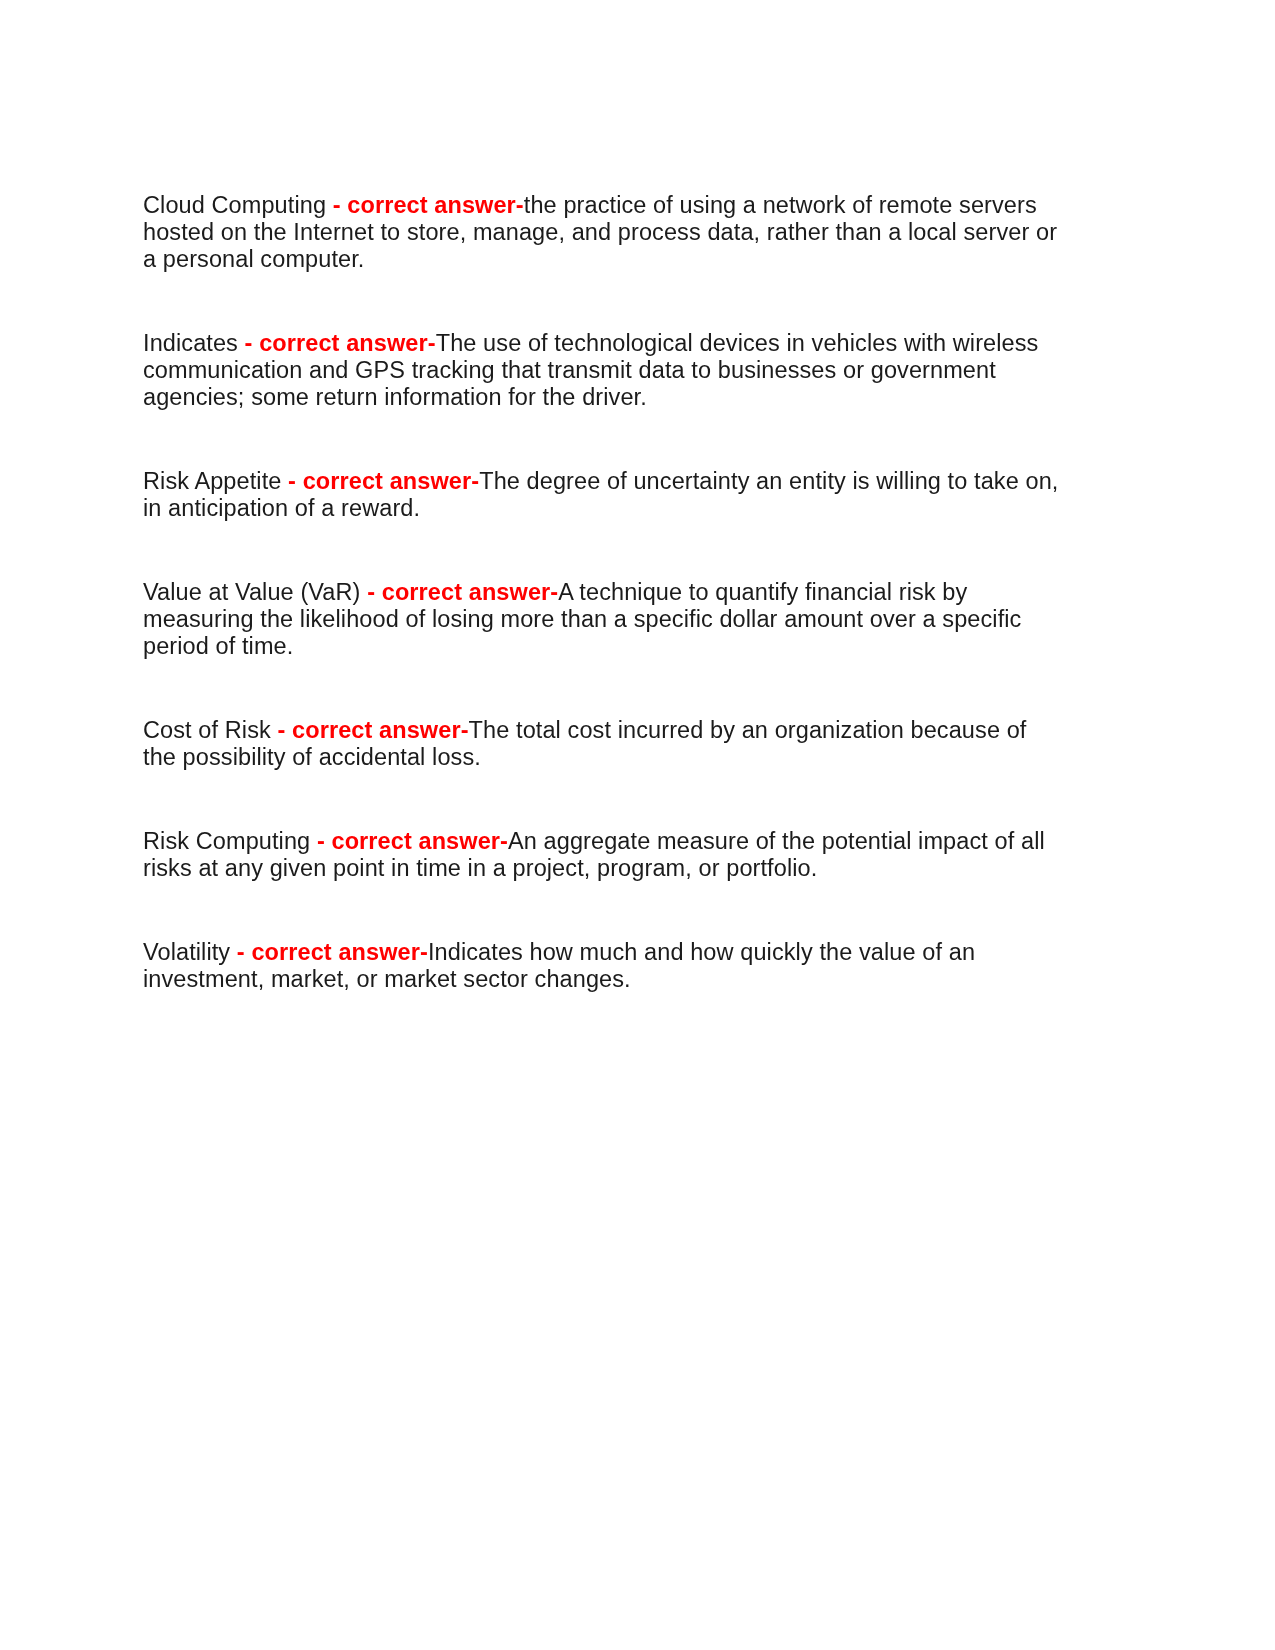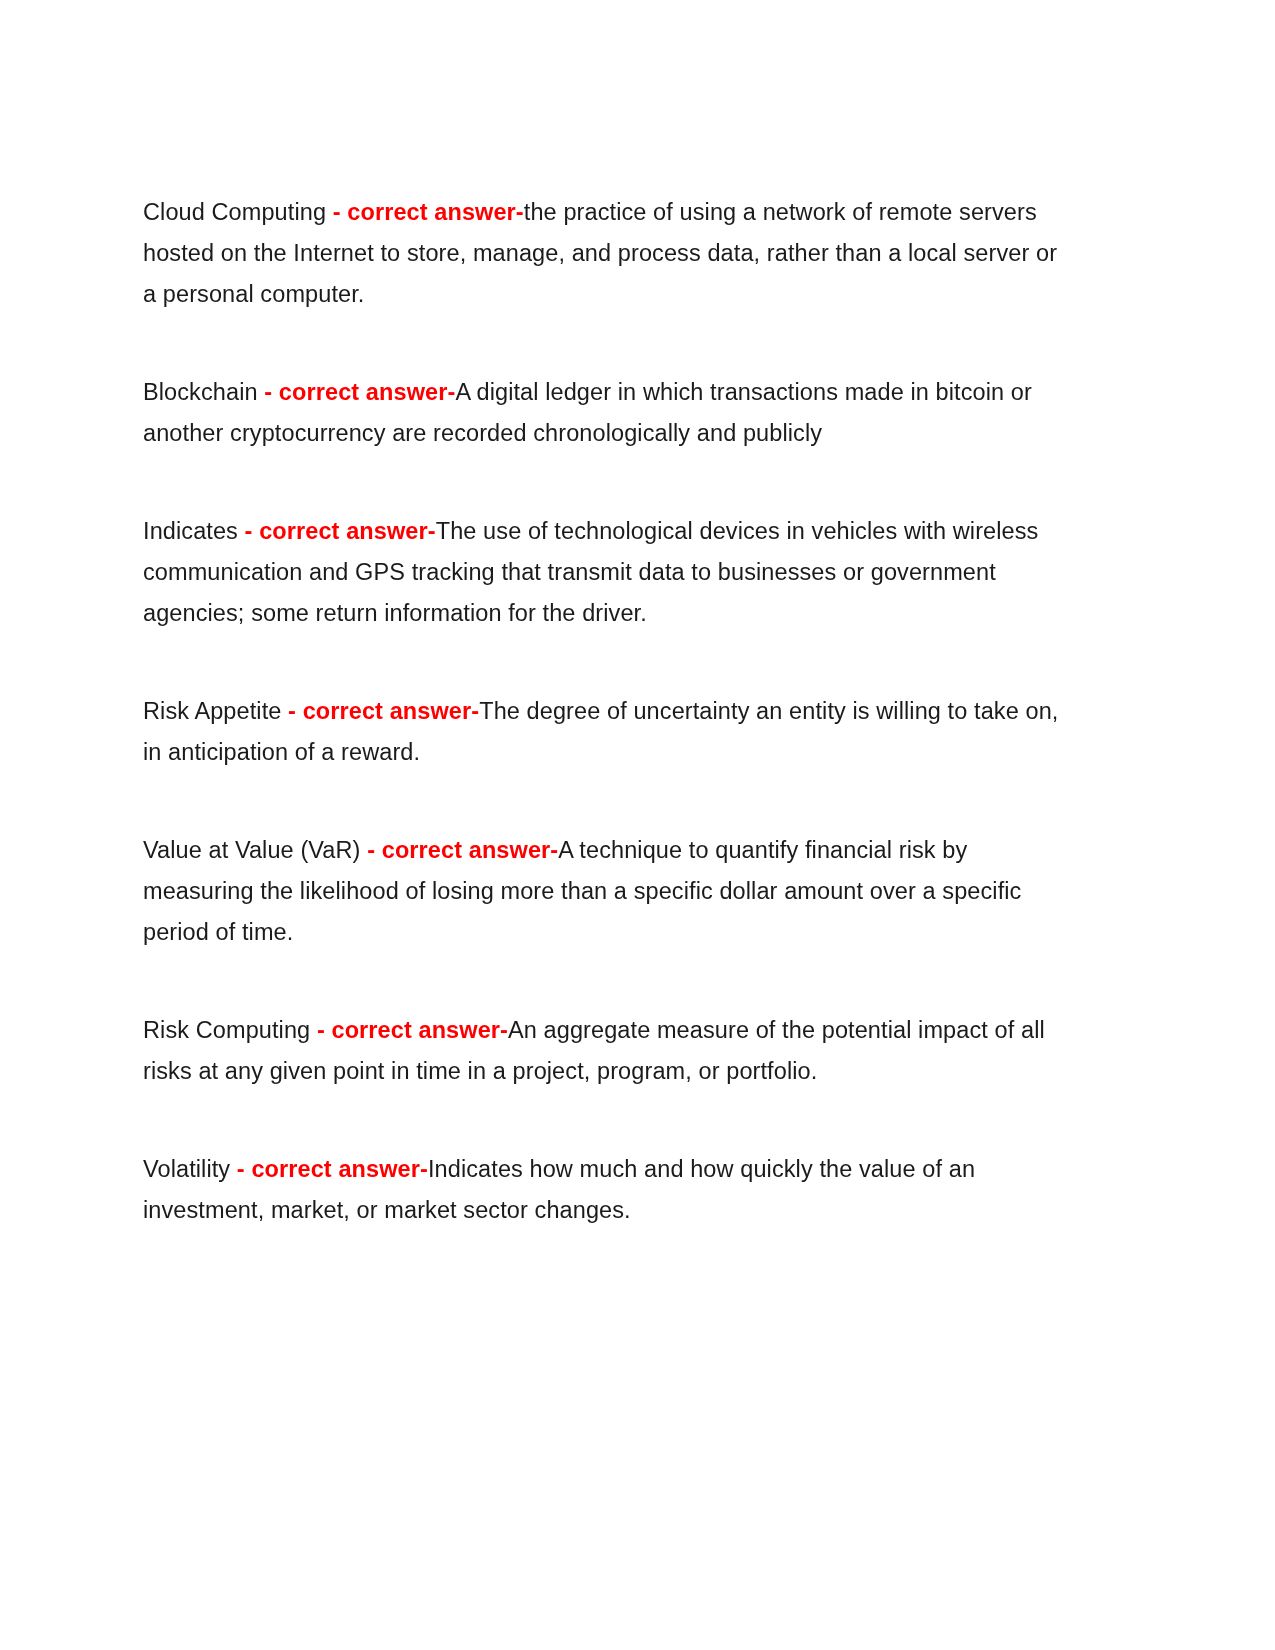--- a/index.html
+++ b/index.html
@@ -20,21 +20,21 @@
 
   .doc-body {
     position: absolute;
     top: 192px;
     left: 143px;
     width: 922px;
   }
 
   p.entry {
     font-size: 23.5px;
-    line-height: 41px;
+    line-height: 27px;
     color: #1b1b1b;
     margin: 0 0 57px 0;
     letter-spacing: 0.1px;
   }
 
   p.entry:last-child { margin-bottom: 16px; }
 
   span.term {
     color: #1b1b1b;
     font-weight: 400;
@@ -49,20 +49,20 @@
     color: #1b1b1b;
     font-weight: 400;
   }
 </style>
 </head>
 <body>
 
 <div class="page">
   <div class="doc-body">
       <p class="entry"><span class="term">Cloud Computing</span> <span class="marker">- correct answer-</span><span class="definition">the practice of using a network of remote servers hosted on the Internet to store, manage, and process data, rather than a local server or a personal computer.</span></p>
-      <p class="entry"><span class="term">Blockchain</span> <span class="marker">- correct answer-</span><span class="definition">A digital ledger in which transactions made in bitcoin or another cryptocurrency are recorded chronologically and publicly</span></p>
       <p class="entry"><span class="term">Indicates</span> <span class="marker">- correct answer-</span><span class="definition">The use of technological devices in vehicles with wireless communication and GPS tracking that transmit data to businesses or government agencies; some return information for the driver.</span></p>
       <p class="entry"><span class="term">Risk Appetite</span> <span class="marker">- correct answer-</span><span class="definition">The degree of uncertainty an entity is willing to take on, in anticipation of a reward.</span></p>
       <p class="entry"><span class="term">Value at Value (VaR)</span> <span class="marker">- correct answer-</span><span class="definition">A technique to quantify financial risk by measuring the likelihood of losing more than a specific dollar amount over a specific period of time.</span></p>
+      <p class="entry"><span class="term">Cost of Risk</span> <span class="marker">- correct answer-</span><span class="definition">The total cost incurred by an organization because of the possibility of accidental loss.</span></p>
       <p class="entry"><span class="term">Risk Computing</span> <span class="marker">- correct answer-</span><span class="definition">An aggregate measure of the potential impact of all risks at any given point in time in a project, program, or portfolio.</span></p>
       <p class="entry"><span class="term">Volatility</span> <span class="marker">- correct answer-</span><span class="definition">Indicates how much and how quickly the value of an investment, market, or market sector changes.</span></p>
     </div>
 </div>
 
 </body></html>

